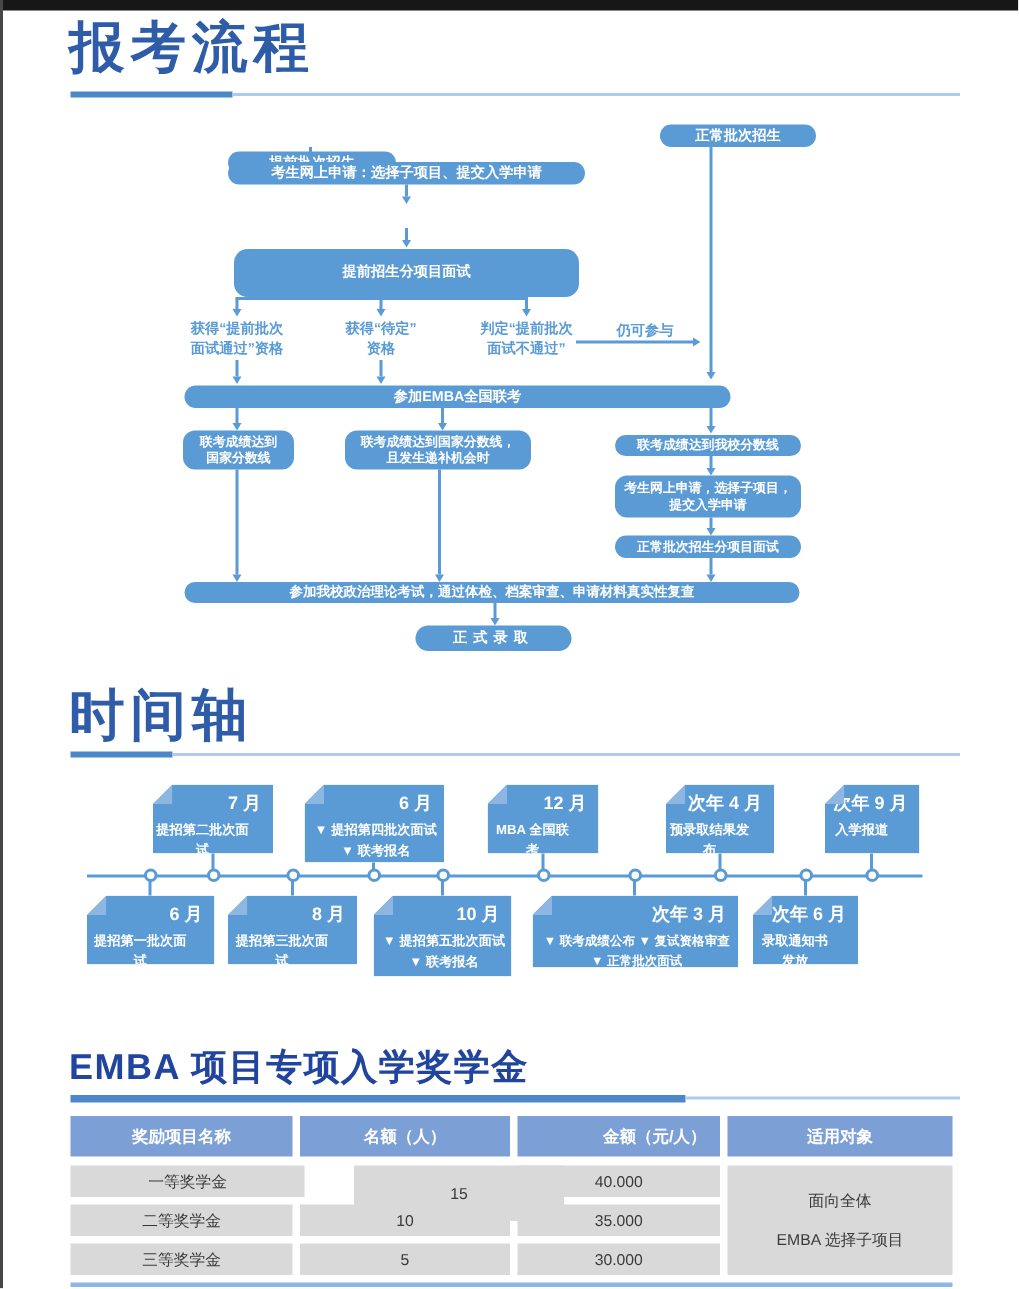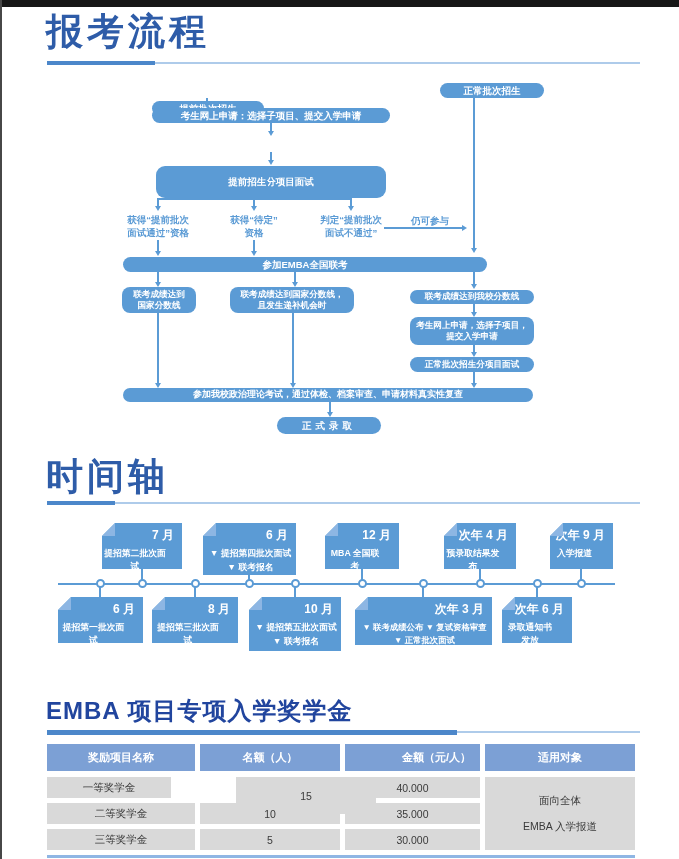--- a/index.html
+++ b/index.html
@@ -198,32 +198,32 @@
 
   <div class="abs em-title" style="left:46px;top:695px;font-size:24px;">EMBA 项目专项入学奖学金</div>
   <div class="abs u-dark" style="left:47px;top:730px;width:410px;height:5px;"></div>
   <div class="abs u-light" style="left:457px;top:731px;width:183px;height:2px;"></div>
 
   <div class="abs th" style="left:47px;top:744px;width:148px;height:27px;">奖励项目名称</div>
   <div class="abs th" style="left:200px;top:744px;width:140px;height:27px;">名额（人）</div>
   <div class="abs th" style="left:345px;top:744px;width:135px;height:27px;padding-left:48px;">金额（元/人）</div>
   <div class="abs th" style="left:485px;top:744px;width:150px;height:27px;">适用对象</div>
 
-  <div class="abs td" style="left:47px;top:777px;width:124px;height:21px;">一等奖学金</div>
+  <div class="abs td" style="left:47px;top:777px;width:156px;height:21px;">一等奖学金</div>
   <div class="abs td" style="left:200px;top:777px;width:140px;height:37px;margin-left:36px;">15</div>
   <div class="abs td" style="left:345px;top:777px;width:135px;height:21px;">40.000</div>
 
   <div class="abs td" style="left:47px;top:803px;width:148px;height:21px;">二等奖学金</div>
   <div class="abs td" style="left:200px;top:803px;width:140px;height:21px;">10</div>
   <div class="abs td" style="left:345px;top:803px;width:135px;height:21px;">35.000</div>
 
   <div class="abs td" style="left:47px;top:829px;width:148px;height:21px;">三等奖学金</div>
   <div class="abs td" style="left:200px;top:829px;width:140px;height:21px;">5</div>
   <div class="abs td" style="left:345px;top:829px;width:135px;height:21px;">30.000</div>
 
   <div class="abs td" style="left:485px;top:777px;width:150px;height:73px;flex-direction:column;gap:12px;">
     <div>面向全体</div>
-    <div>EMBA 入学报道</div>
+    <div>EMBA 选择子项目</div>
   </div>
 
   <div class="abs" style="left:47px;top:855px;width:588px;height:3px;background:#8FB6E4;"></div>
 
 </div>
 
 </body></html>

